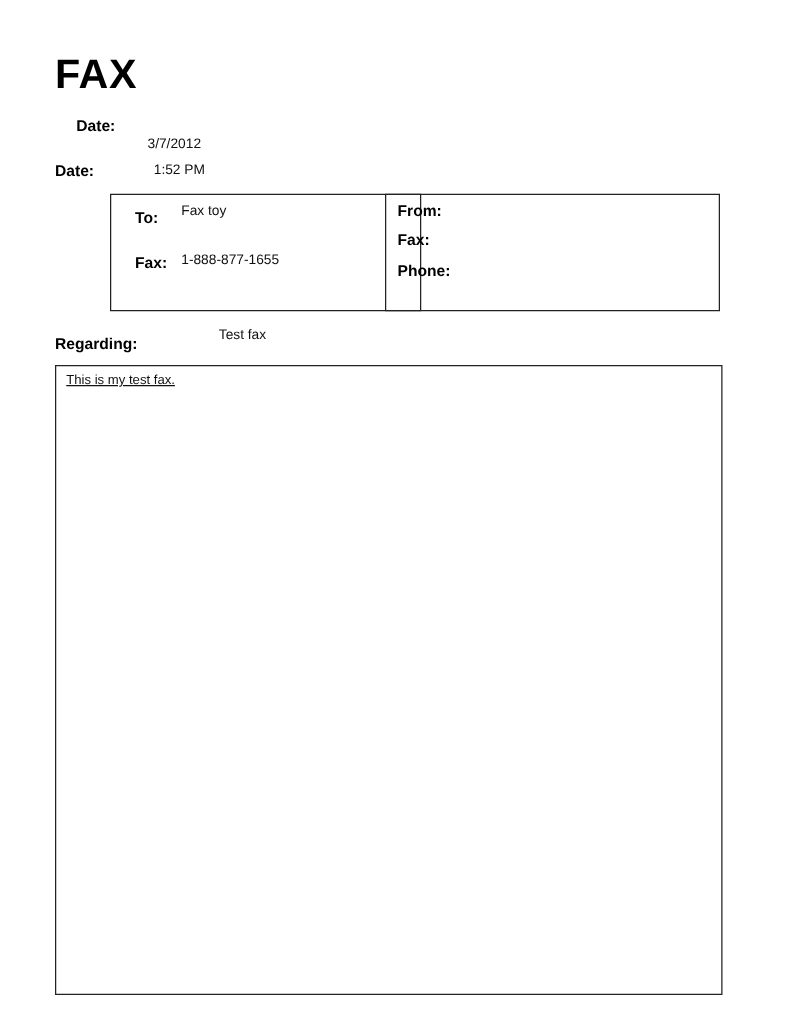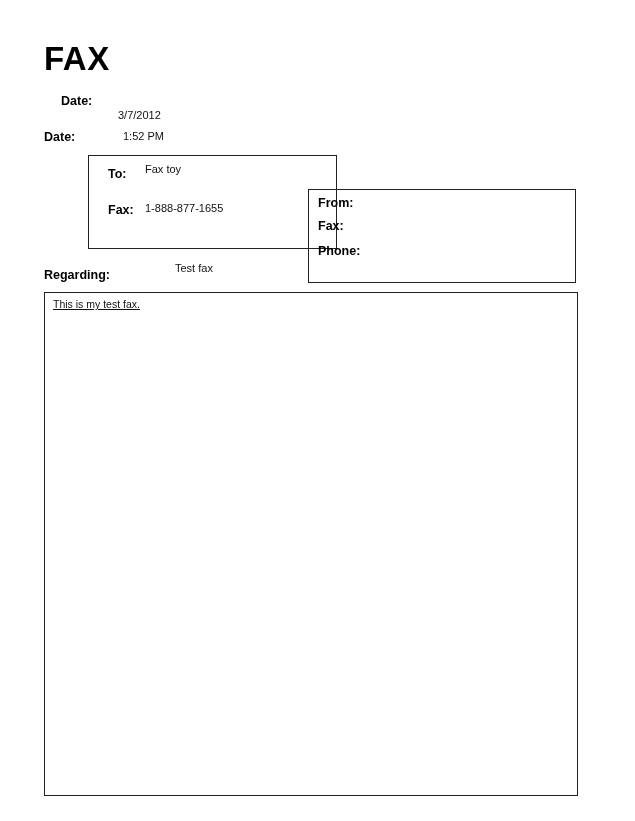--- a/index.html
+++ b/index.html
@@ -23,21 +23,21 @@
 <div class="abs lbl" style="left:44px; top:130px;">Date:</div>
 <div class="abs val" style="left:101px; top:130px;margin-left:22px;">1:52 PM</div>
 
 <div class="abs box" style="left:44px; top:155px; width:249px; height:94px;margin-left:44px;">
   <div class="abs lbl" style="left:19px; top:11px;">To:</div>
   <div class="abs val" style="left:56px; top:7px;">Fax toy</div>
   <div class="abs lbl" style="left:19px; top:47px;">Fax:</div>
   <div class="abs val" style="left:56px; top:46px;">1-888-877-1655</div>
 </div>
 
-<div class="abs box" style="left:308px; top:155px; width:268px; height:94px;margin-top:34px;">
+<div class="abs box" style="left:308px; top:155px; width:268px; height:94px;">
   <div class="abs lbl" style="left:9px; top:6px;">From:</div>
   <div class="abs val" style="left:60px; top:6px;"></div>
   <div class="abs lbl" style="left:9px; top:29px;">Fax:</div>
   <div class="abs val" style="left:60px; top:29px;"></div>
   <div class="abs lbl" style="left:9px; top:54px;">Phone:</div>
   <div class="abs val" style="left:60px; top:54px;"></div>
 </div>
 
 <div class="abs lbl" style="left:44px; top:268px;">Regarding:</div>
 <div class="abs val" style="left:144px; top:262px;margin-left:31px;">Test fax</div>

